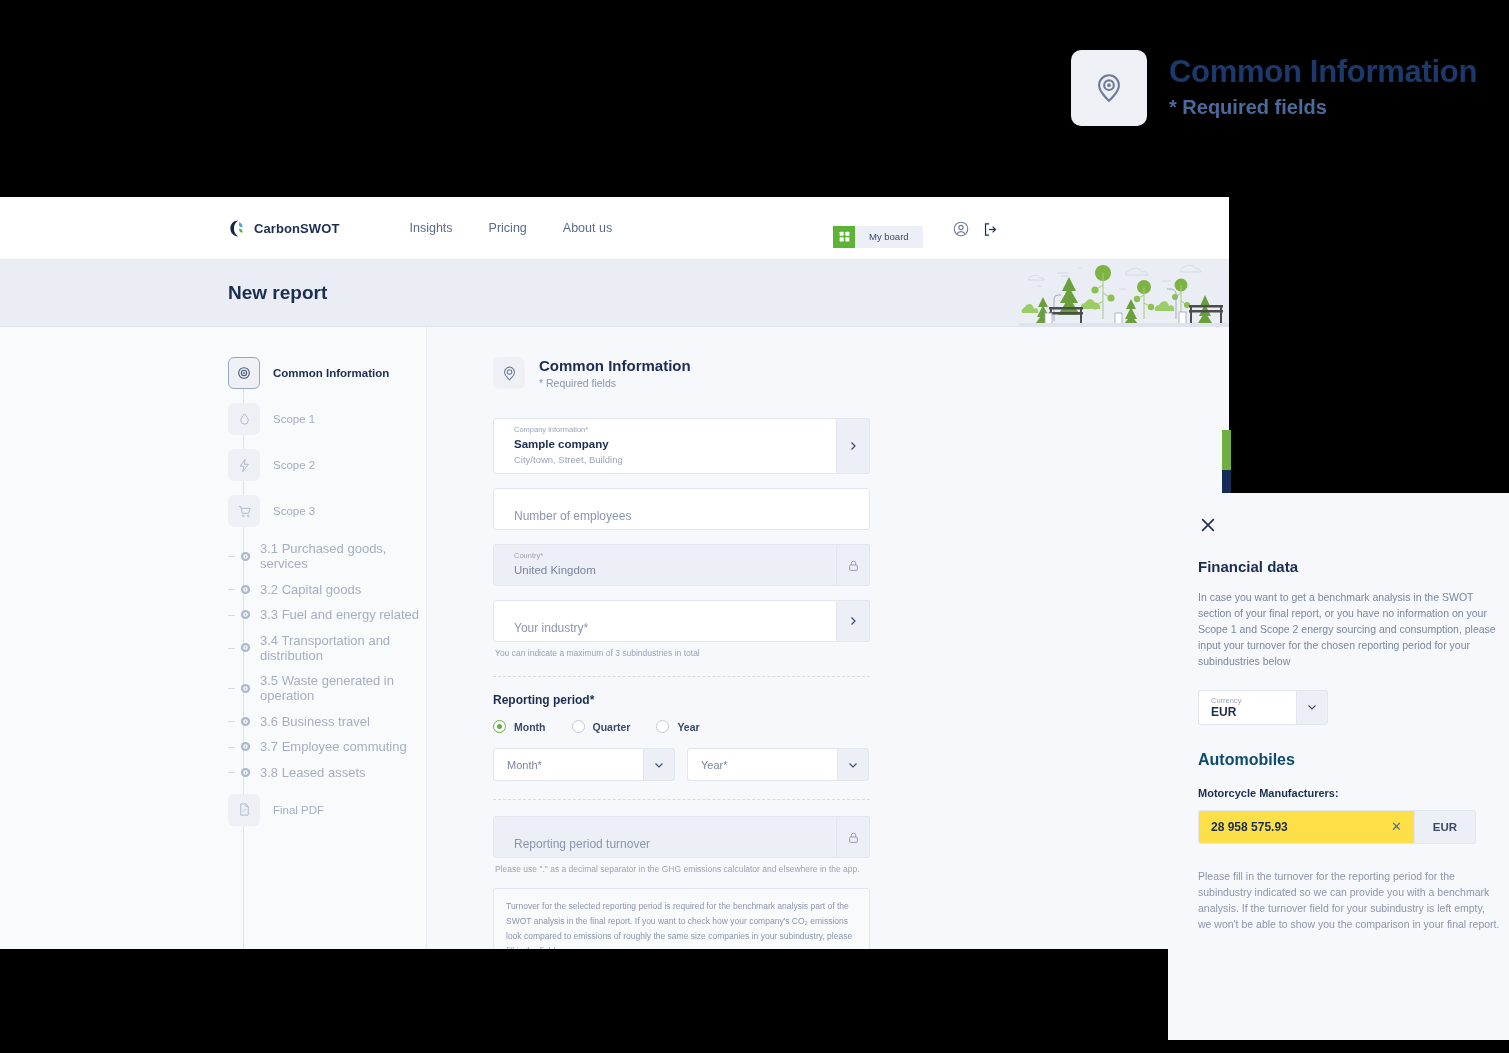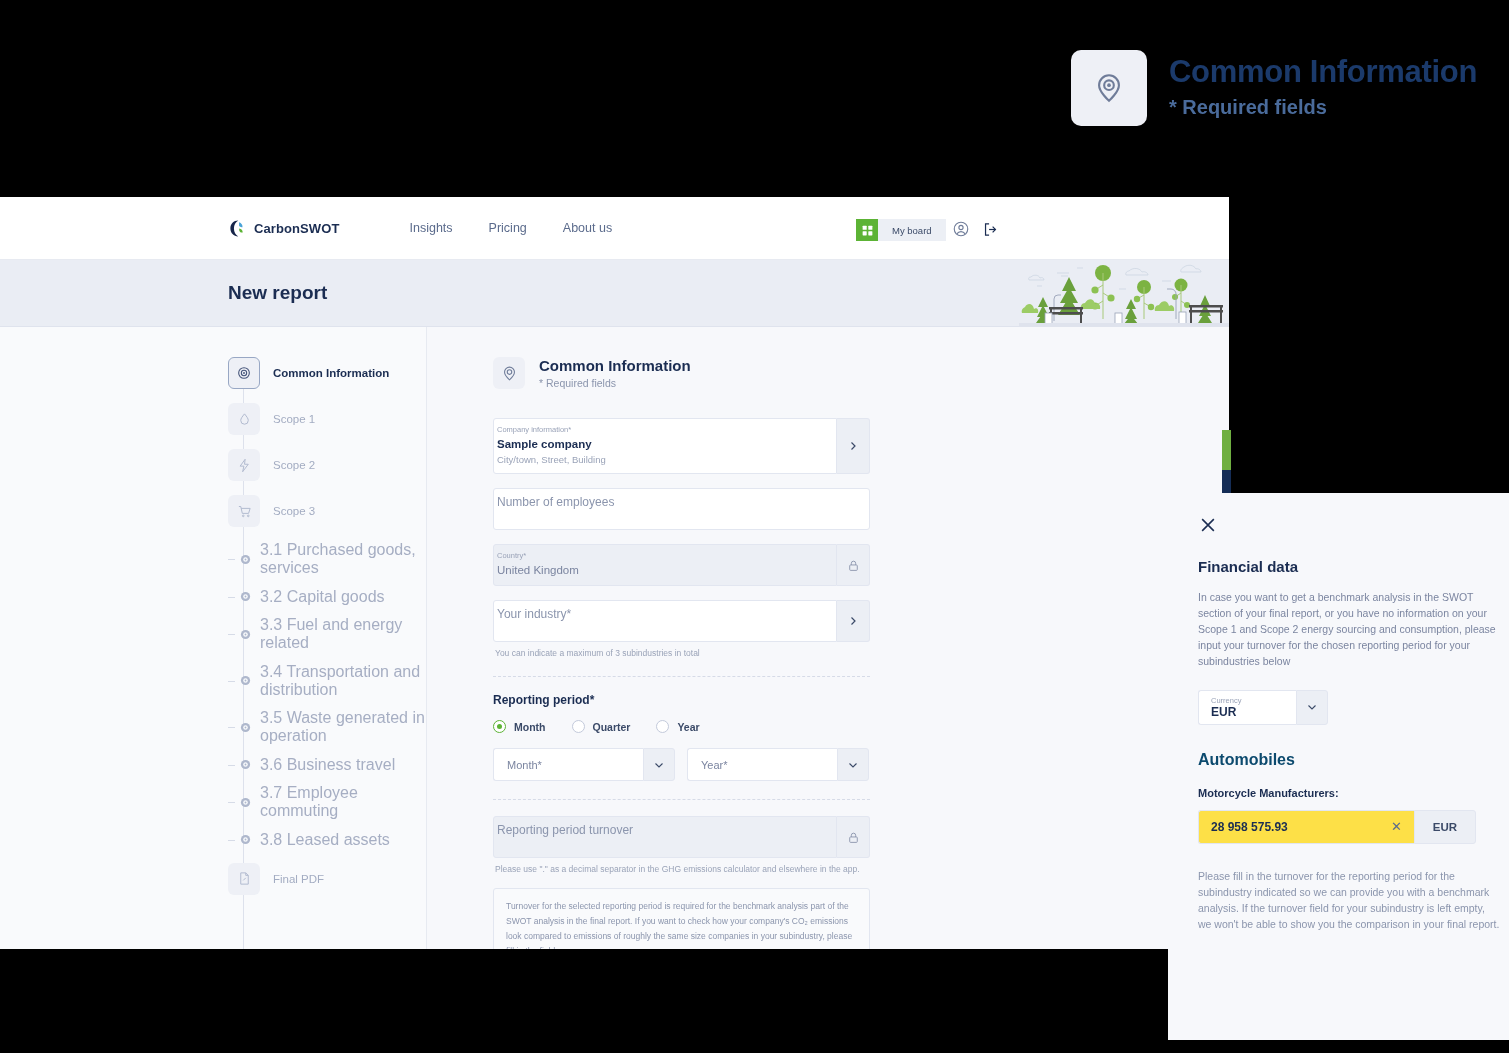--- a/index.html
+++ b/index.html
@@ -31,21 +31,21 @@
   
   .navbar {
     height: 63px; background: #ffffff; display: flex; align-items: center;
     padding: 0 0 0 228px; position: relative; border-bottom: 1px solid #e7eaf1;
   }
   .logo { display: flex; align-items: center; gap: 7px; }
   .logo-name { font-size: 13px; font-weight: bold; color: #1b2d52; letter-spacing: 0.1px; }
   .nav-links { display: flex; gap: 36px; margin-left: 70px; }
   .nav-link { font-size: 12.5px; color: #5b6b8c; cursor: pointer; }
   .myboard {
-    position: absolute; left: 856px; top: 219px; display: flex; 
+    position: absolute; left: 833px; top: 219px; display: flex; align-items: center;
     height: 35px; cursor: pointer;
   }
   .myboard-icon {
     width: 22px; height: 22px; background: #5cb335; display: flex; align-items: center; justify-content: center;
   }
   .myboard-label {
     background: #eceff5; color: #3b4a68; font-size: 9.5px; height: 22px;
     display: flex; align-items: center; padding: 0 14px;
   }
   .nav-icons { position: absolute; left: 952px; top: 220px; display: flex; gap: 12px; align-items: center; }
@@ -70,37 +70,37 @@
     width: 32px; height: 32px; border-radius: 6px; background: #eef0f6; flex: none;
     display: flex; align-items: center; justify-content: center;
   }
   .side-item.active .side-icon { background: #eef0f6; border: 1px solid #98a7c4; }
   .side-label { font-size: 11.5px; color: #a3acc2; }
   .side-item.active .side-label { color: #1b2d52; font-weight: bold; }
   .sub-list { margin-top: 6px; }
   .sub-item { display: flex; align-items: center; gap: 9px; margin-bottom: 10.5px; padding-left: 12px; position: relative; z-index: 2; }
   .sub-dash { position: absolute; left: 0px; top: 50%; width: 7px; height: 1px; background: #d6dbe7; }
   .sub-dot { width: 11px; height: 11px; flex: none; }
-  .sub-label { font-size: 16px; color: #a6aec3; }
+  .sub-label { font-size: 13px; color: #a6aec3; }
   .side-item.final { margin-top: 14px; align-items: center; }
 
   
   .main { flex: 1; padding: 30px 0 0 66px; }
   .form-head { display: flex; align-items: center; gap: 14px; margin-bottom: 29px; }
   .form-head-icon {
     width: 32px; height: 32px; border-radius: 6px; background: #eef0f6; flex: none;
     display: flex; align-items: center; justify-content: center;
   }
   .form-title { font-size: 15px; font-weight: bold; color: #1b2d52; }
   .form-sub { font-size: 10.5px; color: #8b95ad; margin-top: 3px; }
 
   .field-row { display: flex; width: 377px; margin-bottom: 14px; }
   .field {
     flex: 1; background: #ffffff; border: 1px solid #e2e6f0; border-radius: 3px 0 0 3px;
-    min-height: 42px; padding: 6px 3px; display: flex; flex-direction: column; justify-content: space-between;
+    min-height: 42px; padding: 6px 20px; display: flex; flex-direction: column; justify-content: flex-end;
   }
   .field.full { border-radius: 3px; }
   .field.locked { background: #eceff5; border-color: #e2e6f0; }
   .field-minilabel { font-size: 7.5px; color: #9aa3b8; line-height: 1.4; }
   .field-value { font-size: 11.5px; font-weight: bold; color: #1b2d52; line-height: 1.5; }
   .field-value.plain { font-weight: normal; color: #7b85a0; }
   .field-sub { font-size: 9.5px; color: #9aa3b8; line-height: 1.5; }
   .field-placeholder { font-size: 12px; color: #8b95ad; }
   .field-btn {
     width: 33px; background: #eceff5; border: 1px solid #e2e6f0; border-left: none;

